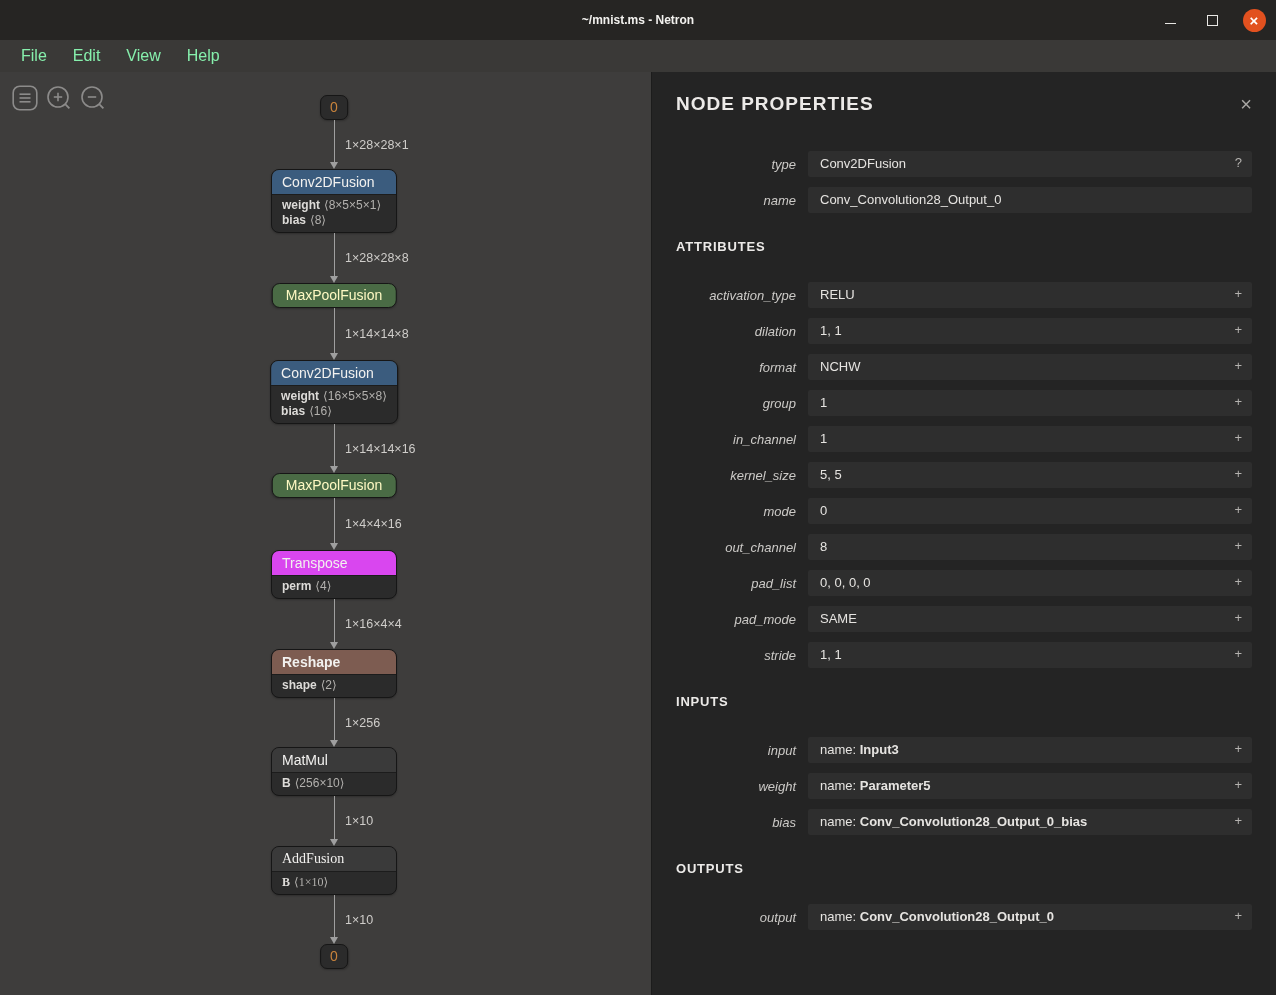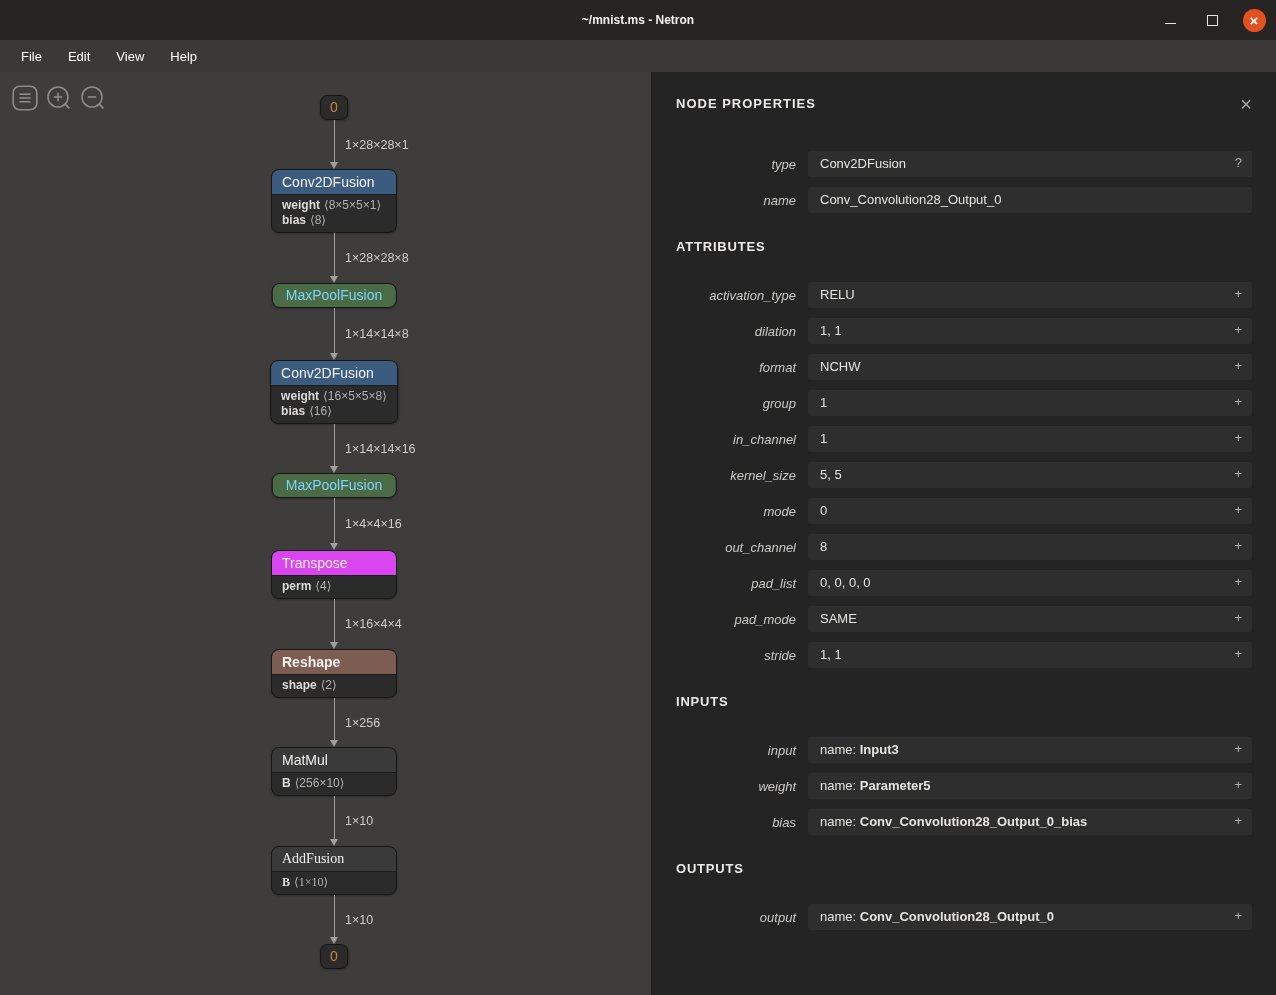--- a/index.html
+++ b/index.html
@@ -14,55 +14,55 @@
   .tb-controls { display:flex; align-items:center; gap:14px; padding-right:8px; z-index:2; }
   .tb-btn { width:28px; height:28px; display:flex; align-items:center; justify-content:center; cursor:pointer; }
   .min-glyph { width:11px; height:0; border-top:1.6px solid #e8e7e4; margin-top:7px; }
   .max-glyph { width:11px; height:11px; border:1.6px solid #e8e7e4; }
   .tb-close-circle { width:23px; height:23px; border-radius:50%; display:flex;
     align-items:center; justify-content:center; color:#fff; font-size:15px;
     font-weight:bold; line-height:1; }
 
   
   .menubar { height:32px; background:#3a3937; display:flex; align-items:center; padding-left:8px; }
-  .menu-item { color:#ffffff; font-size:13px; padding:4px 13px; cursor:pointer; }
+  .menu-item { color:#86efac; font-size:16px; padding:4px 13px; cursor:pointer; }
 
   
   .content { display:flex; height:923px; }
 
   
   .graph { position:relative; width:652px; height:100%; background:#3e3d3c;
     border-right:1px solid #1c1c1c; overflow:hidden; }
   .gtoolbar { position:absolute; top:13px; left:12px; display:flex; gap:8px; z-index:5; }
   .gtool { width:26px; height:26px; cursor:pointer; opacity:.85; }
 
   .gnode { position:absolute; transform:translateX(-50%); cursor:pointer;
     border:1.5px solid #161616; border-radius:8px; overflow:hidden;
     box-shadow:0 1px 2px rgba(0,0,0,.25); }
   .gnode.io { background:#2b2b2b; border-radius:7px; padding:3px 9px;
     color:#c8833c; font-size:14px; line-height:17px; }
-  .gnode.chip { padding:3px 13px; color:#7dd3fc; font-size:14px; line-height:17px; }
+  .gnode.chip { padding:3px 13px; color:#fef9c3; font-size:14px; line-height:17px; }
   .gnode.op { min-width:126px; background:#2b2b2b; }
   .gnode.op .nhead { padding:3px 10px; font-size:14px; line-height:18px; color:#f2f1ef; }
   .gnode.op .nbody { padding:3px 10px 4px; border-top:1px solid #1c1c1c; }
   .nattr { font-size:12px; line-height:15px; color:#b3b1ae; white-space:nowrap; }
   .nattr b { color:#dddbd8; font-weight:bold; margin-right:4px; }
 
   .edge-line { position:absolute; width:1px; background:#9f9f9f; }
   .edge-arrow { position:absolute; width:0; height:0;
     border-left:4px solid transparent; border-right:4px solid transparent;
     border-top:7px solid #9f9f9f; }
   .edge-label { position:absolute; font-size:12.5px; color:#cfcdca; white-space:nowrap; }
 
   
   .panel { flex:1; height:100%; background:#242424; padding:24px 24px 0 24px;
     overflow:hidden; position:relative; }
   .panel-head { display:flex; align-items:flex-start; justify-content:space-between;
     margin-bottom:39px; }
-  .panel-title { color:#eceae8; font-size:13px; font-weight:bold; letter-spacing:1px;
+  .panel-title { color:#eceae8; font-size:19px; font-weight:bold; letter-spacing:1px;
     line-height:15px; }
   .panel-close { color:#a9a7a4; font-size:20px; line-height:16px; cursor:pointer; }
   .section-header { color:#eceae8; font-size:13px; font-weight:bold; letter-spacing:.8px;
     line-height:15px; margin:26px 0 28px 0; }
   .prow { display:flex; align-items:center; margin-bottom:10px; }
   .prow .plabel { width:120px; flex:none; text-align:right; margin-right:12px;
     color:#cccac7; font-size:13px;font-style:italic; }
   .prow .pbox { flex:1; position:relative; height:26px; line-height:26px;
     background:#2e2e2e; border-radius:2px; padding:0 26px 0 12px; color:#e6e4e1;
     font-size:13px; cursor:pointer; white-space:nowrap; overflow:hidden; }

